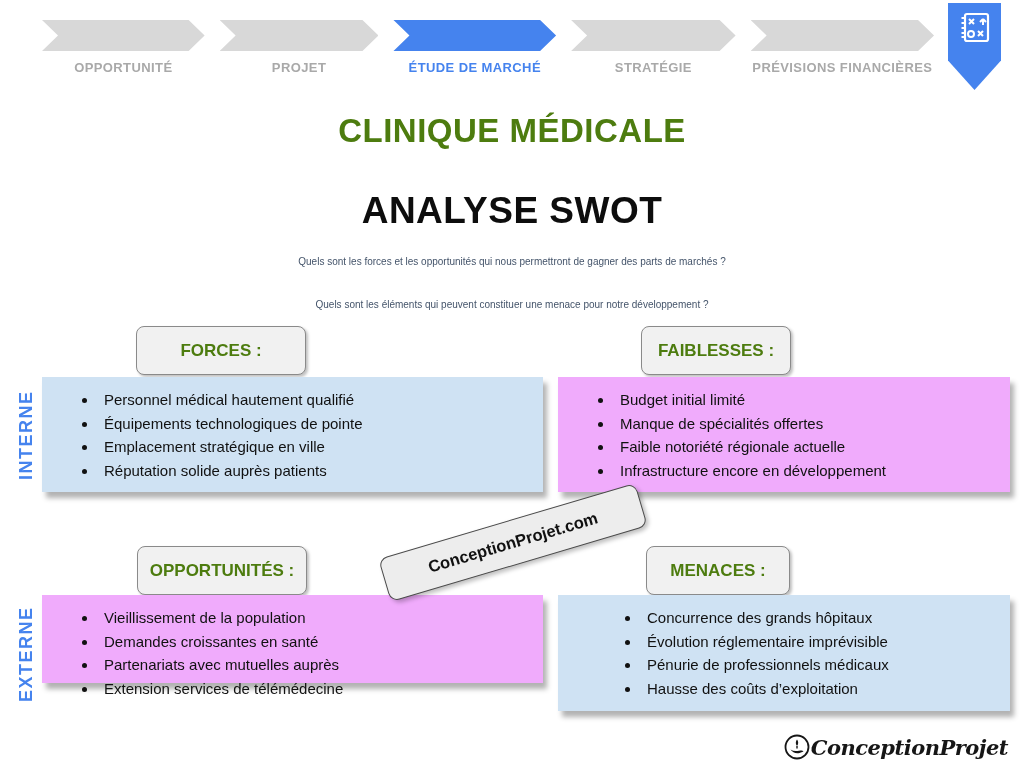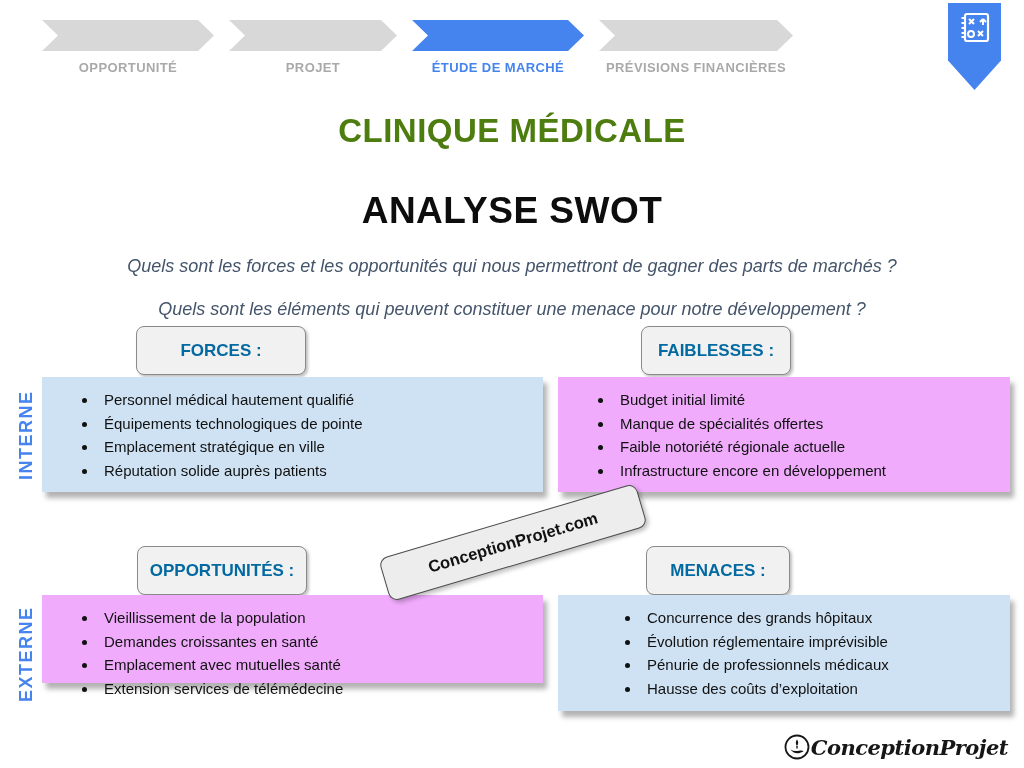--- a/index.html
+++ b/index.html
@@ -28,28 +28,28 @@
     display:flex; justify-content:center;
   }
   .bookmark svg { margin-top:8px; }
 
   
   .main-title { position:absolute; left:0; top:112px; width:1024px; text-align:center;
     font-size:33px; font-weight:bold; color:#4d7c0f; letter-spacing:.5px; }
   .sub-title { position:absolute; left:0; top:190px; width:1024px; text-align:center;
     font-size:37px; font-weight:bold; color:#0d0d0d; letter-spacing:.5px; }
   .question { position:absolute; left:0; width:1024px; text-align:center;
-    font-size:18px; font-style:italic; font-weight:500; color:#44546a; }
+    font-size:10px; font-weight:500; color:#44546a; }
   .q1 { top:256px; } .q2 { top:286px;margin-top:13px; }
 
   
   .head-box {
     position:absolute; height:49px; background:#f1f1f1; border:1.5px solid #8a8a8a;
     border-radius:8px; display:flex; align-items:center; justify-content:center;
-    font-size:17px; font-weight:bold; color:#0369a1;
+    font-size:17px; font-weight:bold; color:#4d7c0f;
     box-shadow:2px 2px 3px rgba(0,0,0,.25);
   }
   .hb-forces { left:136px; top:326px; width:170px; }
   .hb-faiblesses { left:641px; top:326px; width:150px; }
   .hb-opportunites { left:137px; top:546px; width:170px; }
   .hb-menaces { left:646px; top:546px; width:144px; }
 
   .content-box { position:absolute; box-shadow:4px 6px 5px rgba(0,0,0,.30); }
   .cb-blue { background:#cfe2f3; }
   .cb-gray { background:#f0abfc; }
@@ -95,20 +95,24 @@
       <div class="step-label">OPPORTUNITÉ</div>
     </div>
     <div class="step w2">
       <div class="arrow"></div>
       <div class="step-label">PROJET</div>
     </div>
     <div class="step w3 active">
       <div class="arrow"></div>
       <div class="step-label">ÉTUDE DE MARCHÉ</div>
     </div>
+    <div class="step w4">
+      <div class="arrow"></div>
+      <div class="step-label">STRATÉGIE</div>
+    </div>
     <div class="step w5">
       <div class="arrow"></div>
       <div class="step-label">PRÉVISIONS FINANCIÈRES</div>
     </div>
   </div>
 
   <div class="bookmark">
     <svg width="36" height="36" viewBox="0 0 36 36">
       <rect x="8" y="3" width="23" height="27" rx="2" fill="none" stroke="#ffffff" stroke-width="2.2"></rect>
       <line x1="4.5" y1="7" x2="8" y2="7" stroke="#ffffff" stroke-width="1.8"></line>
@@ -149,21 +153,21 @@
       <li>Budget initial limité</li>
       <li>Manque de spécialités offertes</li>
       <li>Faible notoriété régionale actuelle</li>
       <li>Infrastructure encore en développement</li>
     </ul>
   </div>
   <div class="content-box cb-gray cb-opportunites">
     <ul>
       <li>Vieillissement de la population</li>
       <li>Demandes croissantes en santé</li>
-      <li>Emplacement avec mutuelles santé</li>
+      <li>Partenariats avec mutuelles auprès</li>
       <li>Extension services de télémédecine</li>
     </ul>
   </div>
   <div class="content-box cb-blue cb-menaces">
     <ul>
       <li>Concurrence des grands hôpitaux</li>
       <li>Évolution réglementaire imprévisible</li>
       <li>Pénurie de professionnels médicaux</li>
       <li>Hausse des coûts d’exploitation</li>
     </ul>

